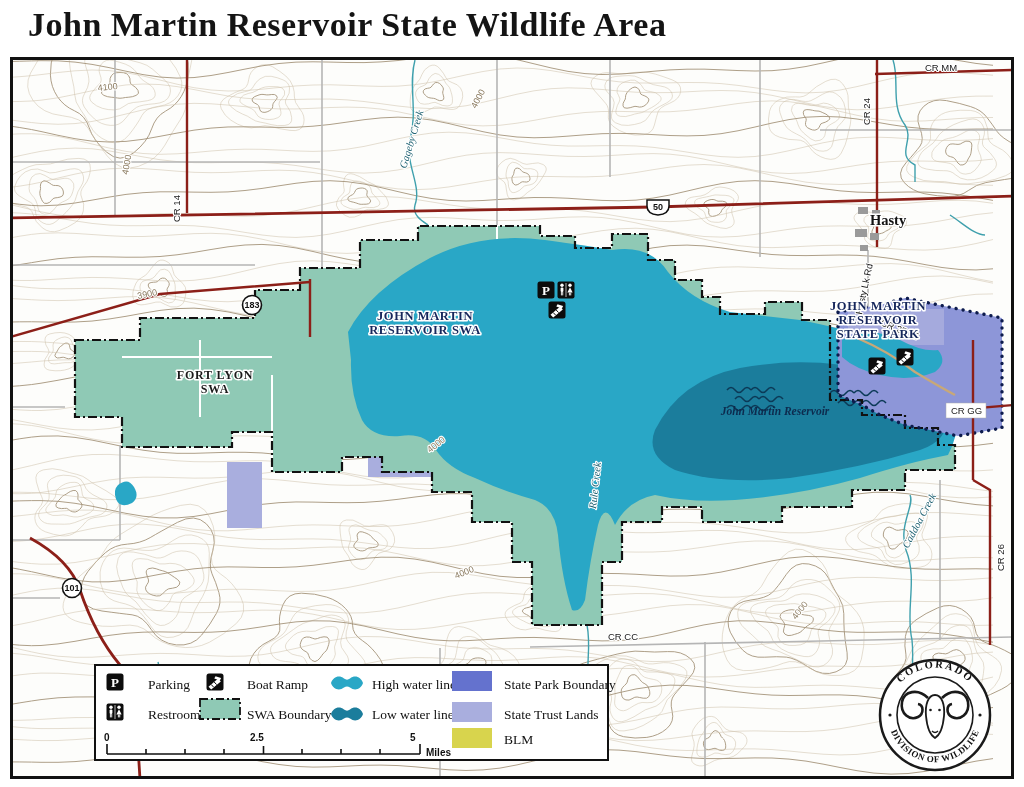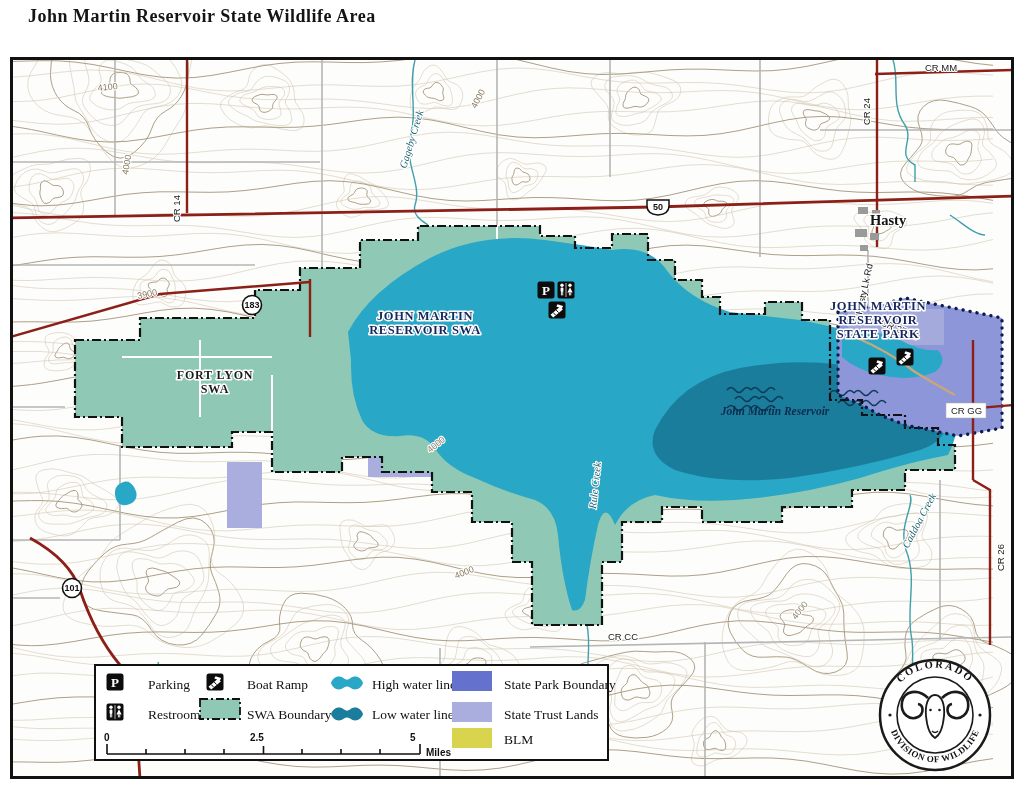--- a/index.html
+++ b/index.html
@@ -1,19 +1,19 @@
 <!DOCTYPE html>
 <html><head>
 <meta charset="utf-8">
 <style>
   html,body{margin:0;padding:0;background:#fff;}
   body{width:1024px;height:787px;position:relative;overflow:hidden;
        font-family:"Liberation Sans",sans-serif;}
   .page-title{position:absolute;left:28px;top:6px;
-    font-family:"Liberation Serif",serif;font-weight:bold;font-size:18px;
+    font-family:"Liberation Serif",serif;font-weight:bold;font-size:34px;
     color:#141414;letter-spacing:.5px;white-space:nowrap;}
   .map-frame{position:absolute;left:10px;top:57px;width:1004px;height:722px;}
   svg{display:block;}
   text{user-select:none;}
   .halo{paint-order:stroke;stroke:#ffffff;stroke-width:3px;stroke-linejoin:round;}
   .halo2{paint-order:stroke;stroke:#ffffff;stroke-width:2.2px;stroke-linejoin:round;}
   .lbl-area{font-family:"Liberation Serif",serif;font-weight:bold;font-size:12.5px;
     fill:#16275c;letter-spacing:.6px;text-anchor:middle;}
   .lbl-fort{font-family:"Liberation Serif",serif;font-weight:bold;font-size:12px;
     fill:#1a1a1a;letter-spacing:.8px;text-anchor:middle;}

